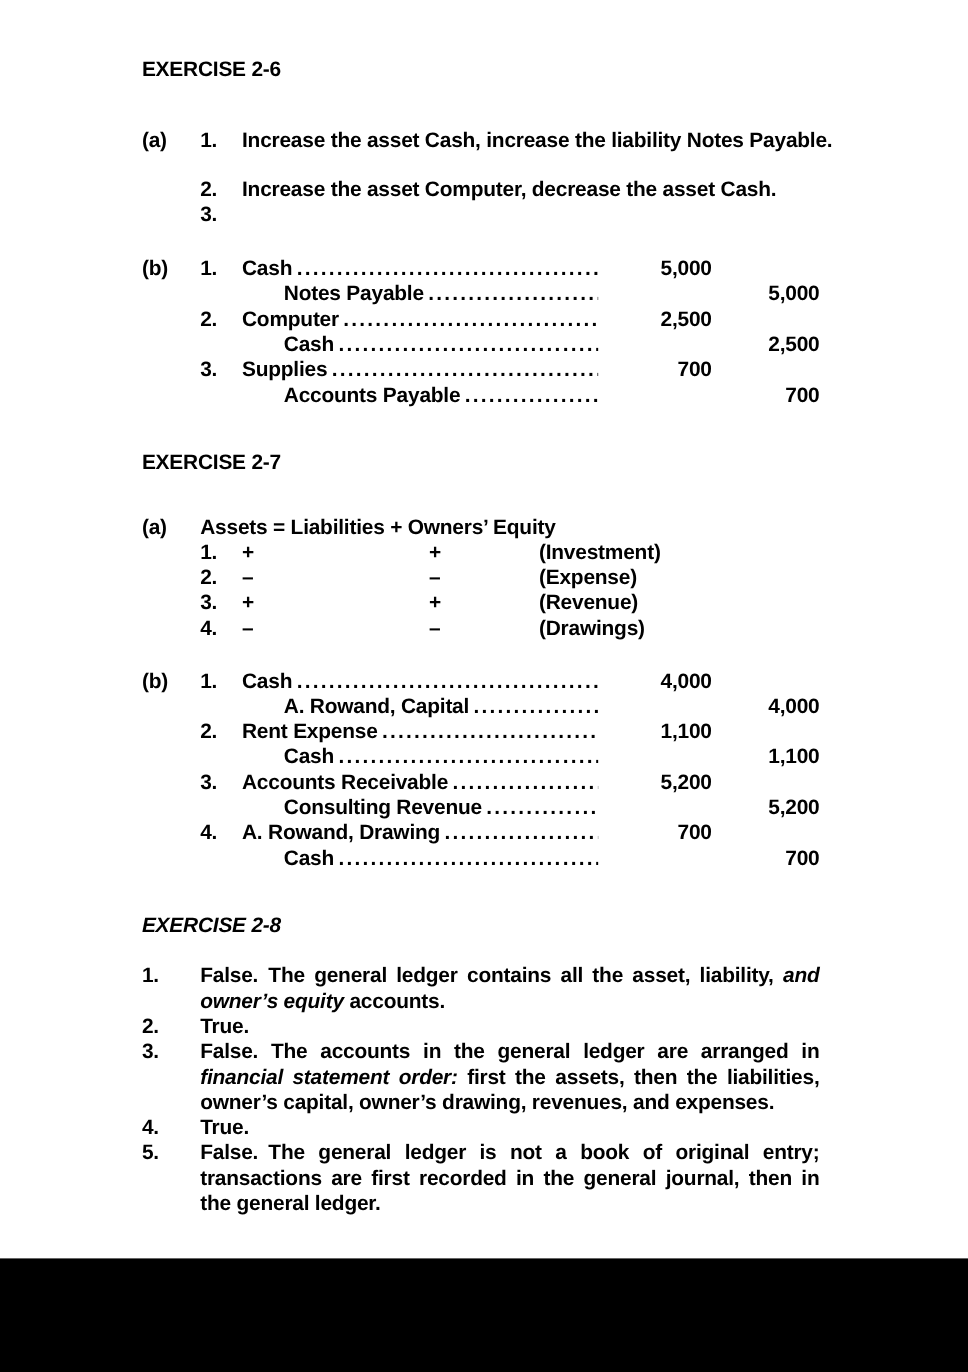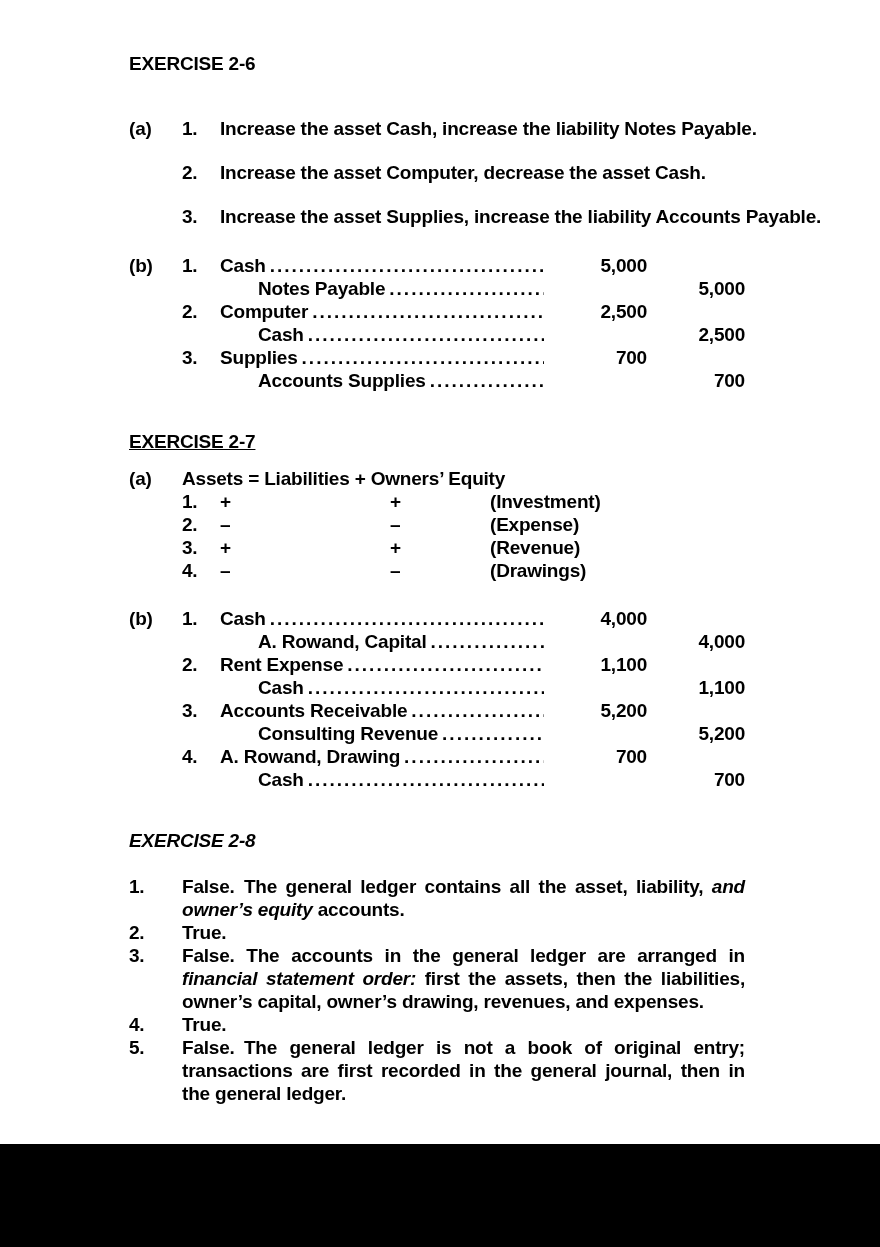--- a/index.html
+++ b/index.html
@@ -15,21 +15,21 @@
     letter-spacing: -0.2px;
     position: relative;
     overflow: hidden;
   }
   .content {
     position: absolute; left: 0; top: 0;
     width: 772px;
     padding: 52px 27px 0 129px;
   }
   .section-title { margin: 0 0 21px 0; }
-  .section-title.mb24 { margin-bottom: 14px; text-decoration: underline; }
+  .section-title.mb24 { margin-bottom: 36px; }
   .section-title.mb23 { margin-bottom: 23px; font-style: italic; }
 
   
   .a-block { margin: 0 0 26px 0; }
   .a-row { display: flex; align-items: baseline; }
   .a-label { width: 53px; flex: none; }
   .a-num { width: 38px; flex: none; }
   .a-text { flex: 1; white-space: nowrap; margin-top: 21px; }
 
   
@@ -81,21 +81,20 @@
       <span class="a-text">Increase the asset Cash, increase the liability Notes Payable.</span>
     </div>
     <div class="a-row">
       <span class="a-label"></span>
       <span class="a-num">2.</span>
       <span class="a-text">Increase the asset Computer, decrease the asset Cash.</span>
     </div>
     <div class="a-row">
       <span class="a-label"></span>
       <span class="a-num">3.</span>
-      <span class="a-text">Increase the asset Supplies, increase the liability Accounts Payable.</span>
     </div>
   </div>
 
   <div class="j-block">
     <div class="j-row">
       <span class="j-label">(b)</span>
       <span class="j-num">1.</span>
       <span class="j-acct">
           <span class="acct-name">Cash</span>
           <span class="dots"></span>
@@ -140,21 +139,21 @@
           <span class="acct-name">Supplies</span>
           <span class="dots"></span>
         </span>
       <span class="j-debit">700</span>
       <span class="j-credit"></span>
     </div>
     <div class="j-row">
       <span class="j-label"></span>
       <span class="j-num"></span>
       <span class="j-acct indent">
-          <span class="acct-name">Accounts Supplies</span>
+          <span class="acct-name">Accounts Payable</span>
           <span class="dots"></span>
         </span>
       <span class="j-debit"></span>
       <span class="j-credit">700</span>
     </div>
   </div>
 
   <div class="section-title mb24">EXERCISE 2-7</div>
 
   <div class="eq-block">

